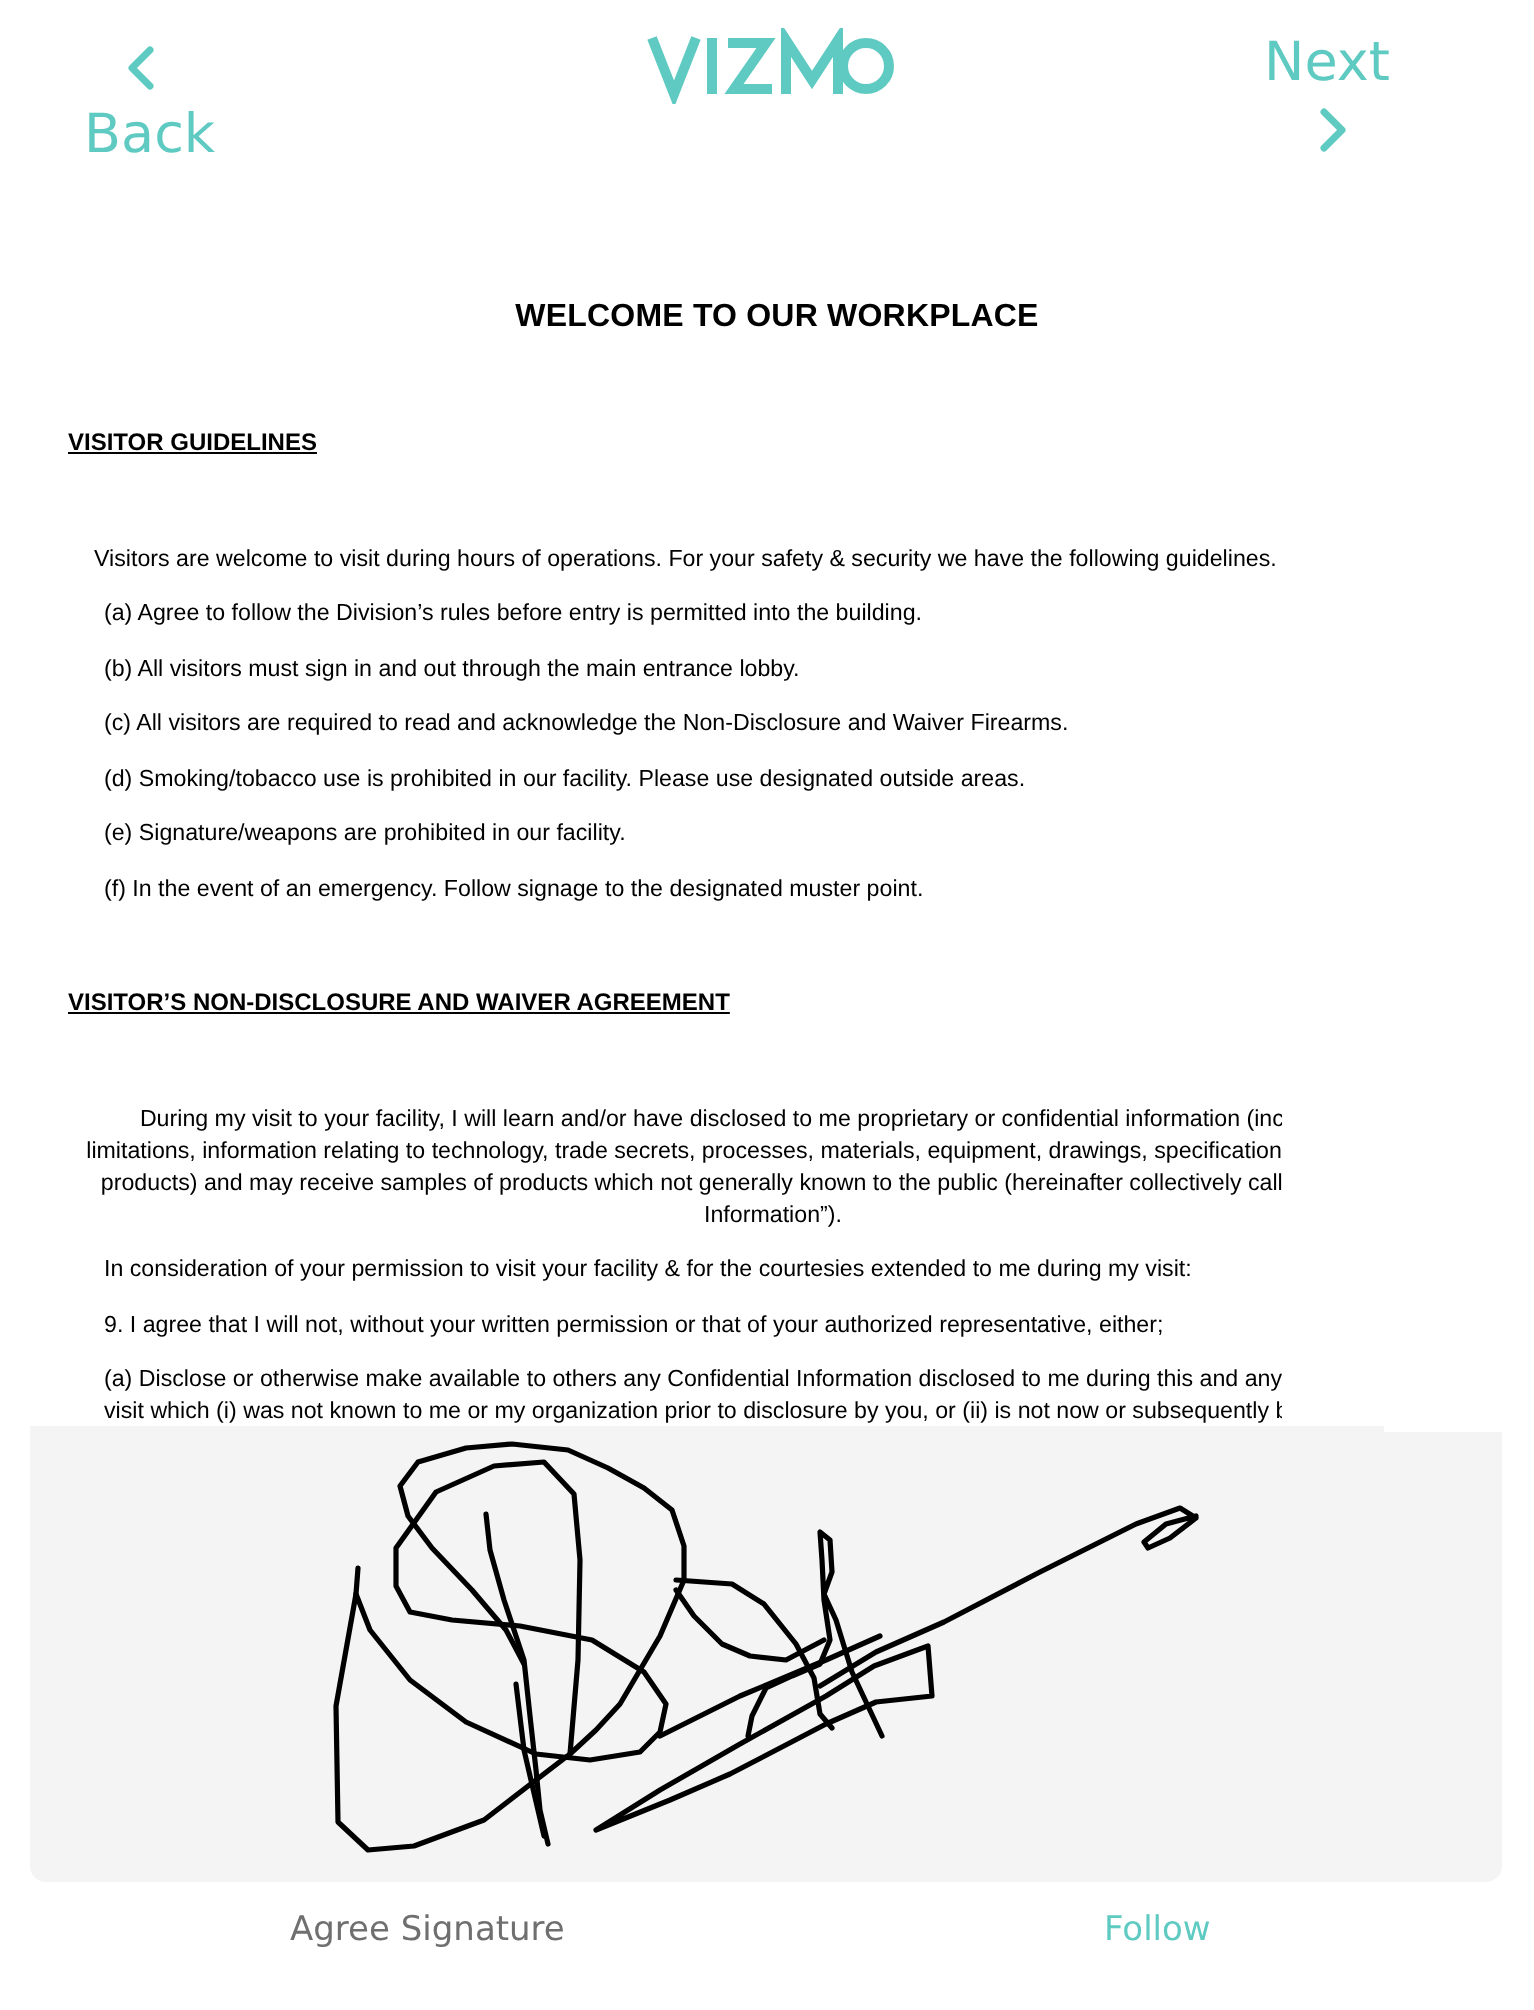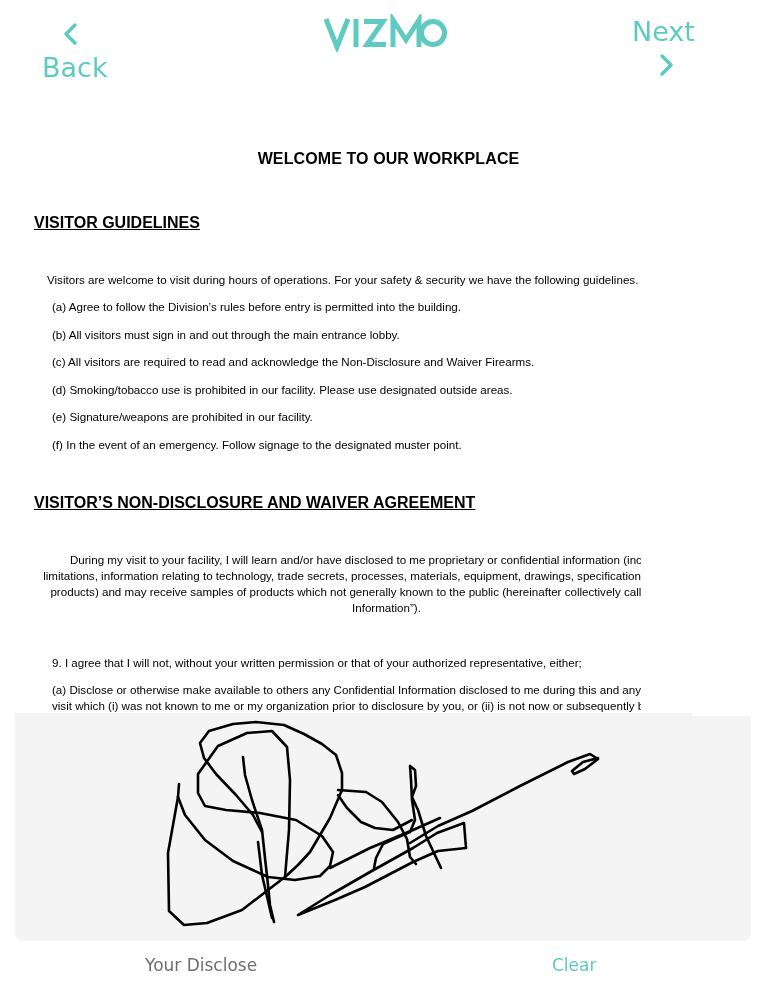--- a/index.html
+++ b/index.html
@@ -10,21 +10,21 @@
   .nav-btn { position: absolute; top: 16px; display: flex; align-items: center; color: #5fcac1; font-family: "DejaVu Sans", sans-serif; font-size: 27px; cursor: pointer; flex-direction: column; }
   .nav-back { left: 42px; }
   .nav-next { left: 632px; }
   .chev { width: 26px; height: 36px; display: inline-block; }
   .nav-back .chev { margin-right: 4px; }
   .nav-next .chev { margin-left: 6px; }
   .logo { position: absolute; left: 323px; top: 14px; width: 124px; height: 38px; }
 
   .doc { position: absolute; left: 0; top: 0; width: 641px; height: 713px; overflow: hidden; }
   .title { position: absolute; top: 150px; left: 0; width: 777px; text-align: center; font-weight: bold; font-size: 16px; letter-spacing: 0.1px; }
-  .h-section { position: absolute; left: 34px; font-weight: bold; font-size: 16px; text-decoration: underline; }
+  .h-section { position: absolute; left: 34px; font-weight: bold; font-size: 12px; text-decoration: underline; }
   .p { position: absolute; font-size: 11.6px; line-height: 16px; white-space: nowrap; }
   .para { position: absolute; left: 34px; width: 705px; font-size: 11.6px; line-height: 16px; text-align: center; }
 
   .sig-pad { position: absolute; left: 15px; top: 713px; width: 736px; height: 228px; background: #f4f4f4; border-radius: 0 0 8px 8px; cursor: crosshair; }
   .sig-pad svg { position: absolute; left: -15px; top: -713px; width: 767px; height: 1005px; pointer-events: none; }
   .sig-label { position: absolute; left: 145px; top: 955px; font-family: "DejaVu Sans", sans-serif; font-size: 17px; color: #6f6f6f; }
   .clear-btn { position: absolute; left: 552px; top: 955px; font-family: "DejaVu Sans", sans-serif; font-size: 17px; color: #5fcac1; cursor: pointer; }
   .artifact { position: absolute; left: 692px; top: 686px; width: 60px; height: 30px; background: #ffffff; }
 </style>
 </head>
@@ -66,20 +66,21 @@
   <div class="p" style="left:52px; top:327px;">(b)  All visitors must sign in and out through the main entrance lobby.</div>
   <div class="p" style="left:52px; top:354px;">(c)  All visitors are required to read and acknowledge the Non-Disclosure and Waiver Firearms.</div>
   <div class="p" style="left:52px; top:382px;">(d)  Smoking/tobacco use is prohibited in our facility. Please use designated outside areas.</div>
   <div class="p" style="left:52px; top:409px;">(e)  Signature/weapons are prohibited in our facility.</div>
   <div class="p" style="left:52px; top:437px;">(f)  In the event of an emergency. Follow signage to the designated muster point.</div>
 
   <div class="h-section" style="top:494px;">VISITOR’S NON-DISCLOSURE AND WAIVER AGREEMENT</div>
 
   <div class="para" style="top:552px; text-indent:13px;">During my visit to your facility, I will learn and/or have disclosed to me proprietary or confidential information (including, without limitations, information relating to technology, trade secrets, processes, materials, equipment, drawings, specifications, prototypes and products) and may receive samples of products which not generally known to the public (hereinafter collectively called “Confidential Information”).</div>
 
+  <div class="p" style="left:52px; top:627px;">In consideration of your permission to visit your facility &amp; for the courtesies extended to me during my visit:</div>
   <div class="p" style="left:52px; top:655px;">9.  I agree that I will not, without your written permission or that of your authorized representative, either;</div>
   <div class="p" style="left:52px; top:682px;">(a)  Disclose or otherwise make available to others any Confidential Information disclosed to me during this and any subsequent</div>
   <div class="p" style="left:52px; top:698px;">visit which (i) was not known to me or my organization prior to disclosure by you, or (ii) is not now or subsequently becomes a part</div>
 </div>
 
 <div class="sig-pad">
   <svg viewBox="0 0 767 1005">
     <g fill="none" stroke="#000" stroke-width="2.6" stroke-linecap="round" stroke-linejoin="round">
 
       <polyline points="179,784 178,797 168,853 169,911 184,925 207,923 242,910 268,890 285,877 298,865 310,852 330,818 342,790"></polyline>
@@ -96,14 +97,14 @@
 
       <polyline points="298,915 330,895 370,872 413,848 437,833 464,823 466,848 438,851 413,862 390,874 365,887 335,900 298,915"></polyline>
       <polyline points="410,843 438,826 472,811 520,786 568,762 590,754 598,759 585,769 574,774 572,771 583,762 598,758"></polyline>
       <polyline points="330,868 370,848 413,830 440,818"></polyline>
     </g>
   </svg>
 </div>
 
 <div class="artifact"></div>
 
-<div class="sig-label">Your Disclose</div>
-<div class="clear-btn">Clear</div>
+<div class="sig-label">Agree Signature</div>
+<div class="clear-btn">Follow</div>
 
 </body></html>

